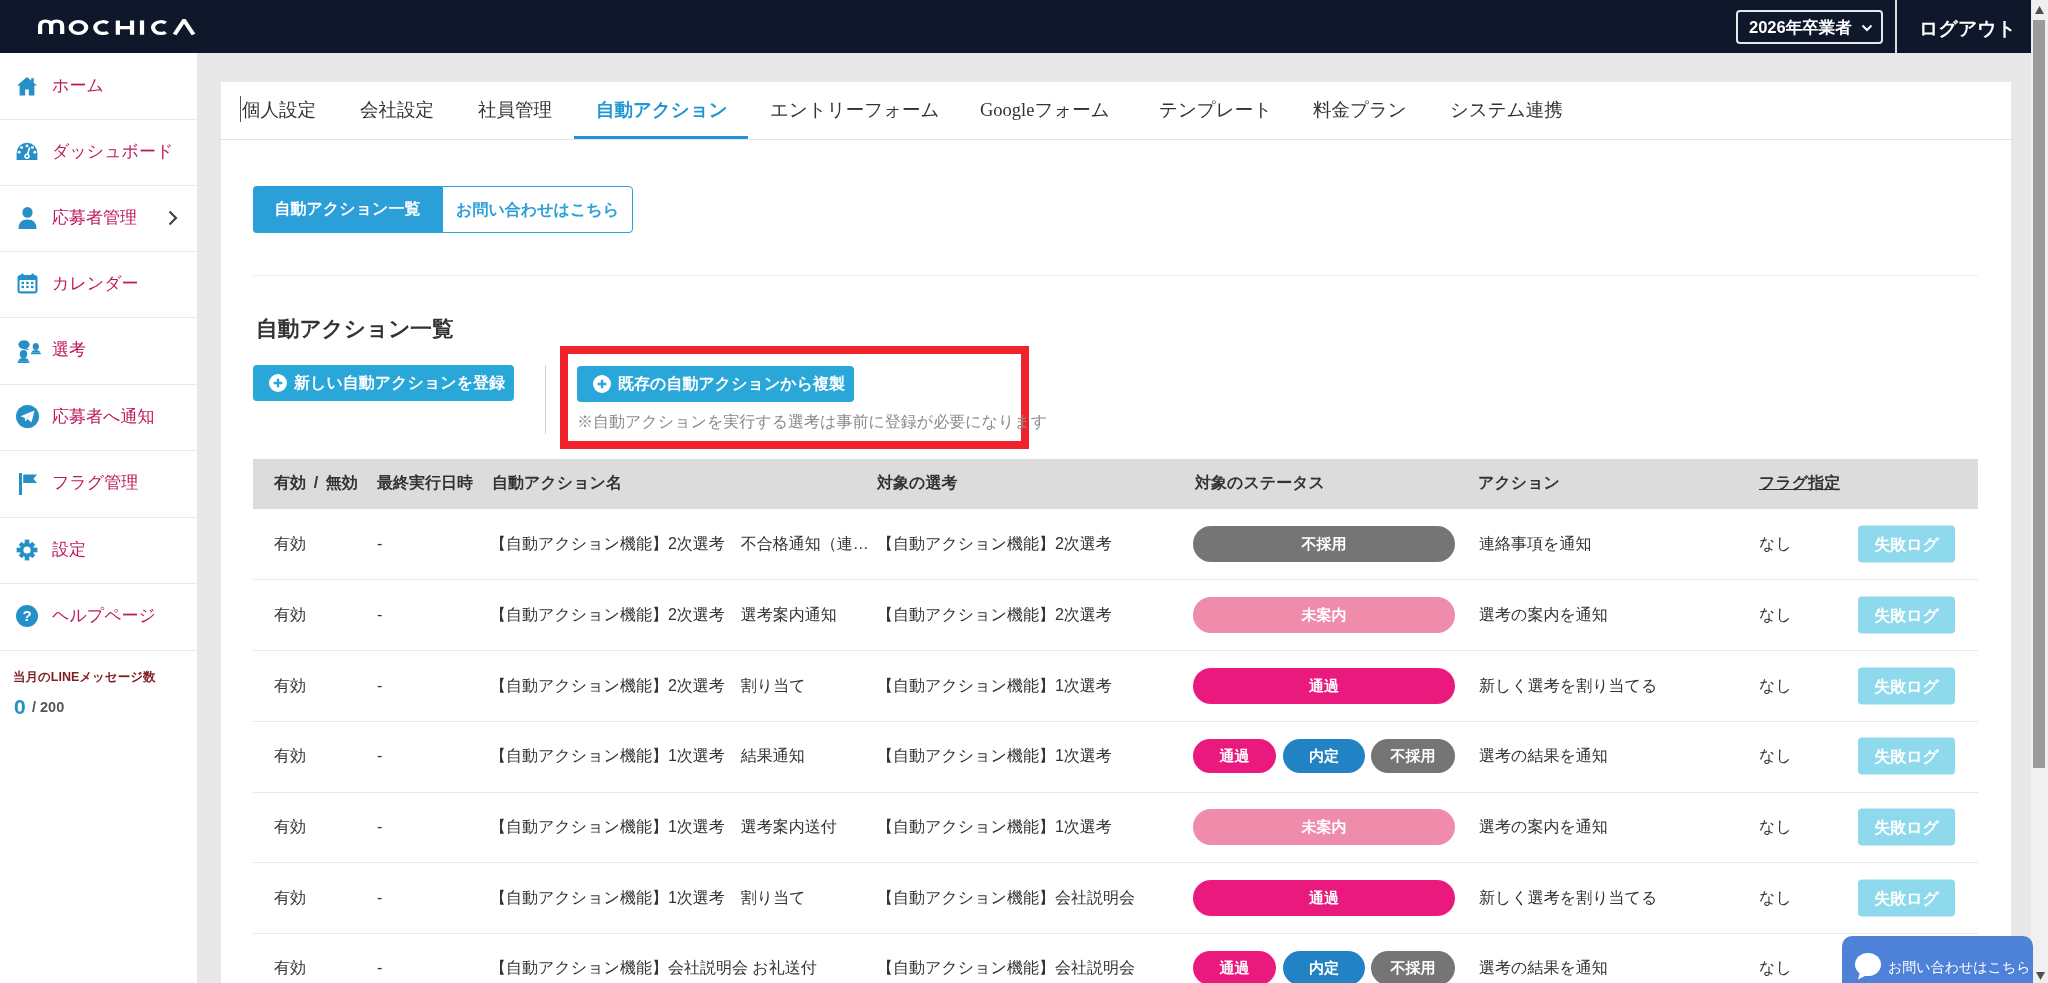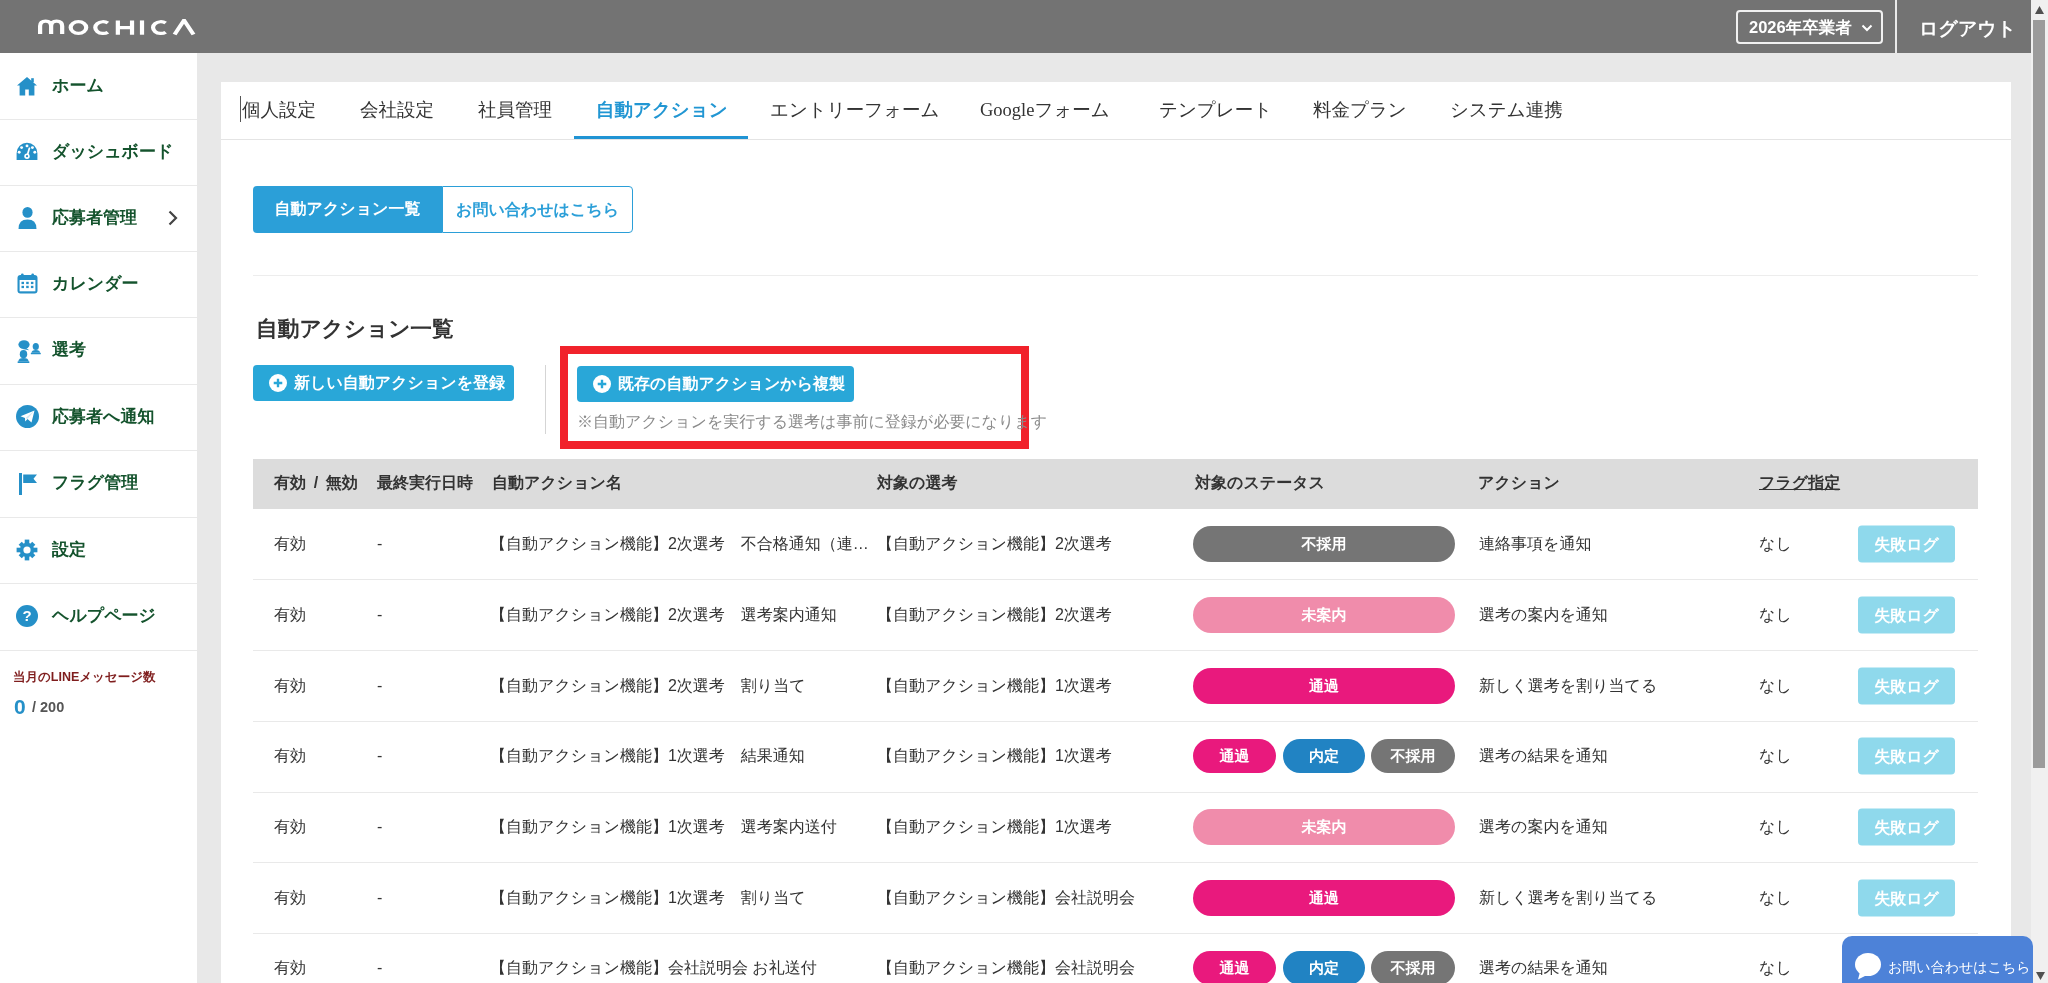--- a/index.html
+++ b/index.html
@@ -1,24 +1,24 @@
 <!DOCTYPE html>
 <html lang="ja"><head>
 <meta charset="utf-8">
 <style>
   * { margin:0; padding:0; box-sizing:border-box; }
   html,body { width:2048px; height:983px; overflow:hidden; }
   body { font-family:"Liberation Sans", sans-serif; background:#e8e8e8; position:relative; }
   .abs { position:absolute; }
   
-  #topbar { position:absolute; left:0; top:0; width:2031px; height:53px; background:#737373; }
+  #topbar { position:absolute; left:0; top:0; width:2031px; height:53px; background:#0f172a; }
   
   #sidebar { position:absolute; left:0; top:53px; width:197px; height:930px; background:#fff; }
   .msep { position:absolute; left:0; width:197px; height:1px; background:#e9e9e9; }
-  .mtext { position:absolute; left:52px; font-size:17px; font-weight:700; color:#14532d; white-space:nowrap; line-height:20px; }
+  .mtext { position:absolute; left:52px; font-size:17px; font-weight:400; color:#be185d; white-space:nowrap; line-height:20px; }
   .micon { position:absolute; left:16px; }
   
   #card { position:absolute; left:221px; top:82px; width:1790px; height:901px; background:#fff; }
   .tab { position:absolute; top:97px; font-size:18.5px; color:#333; white-space:nowrap; }
   .tab.active { color:#2196d3; font-weight:bold; }
   #tabborder { position:absolute; left:221px; top:139px; width:1790px; height:1px; background:#e4e4e4; }
   #tabunderline { position:absolute; left:574px; top:136px; width:174px; height:3px; background:#2094d4; }
   
   .tgl { position:absolute; top:186px; height:47px; font-size:16px; font-weight:bold; line-height:45px; text-align:center; }
   #tgl1 { left:253px; width:189px; background:#2b9fd8; color:#fff; border-radius:4px 0 0 4px; }

